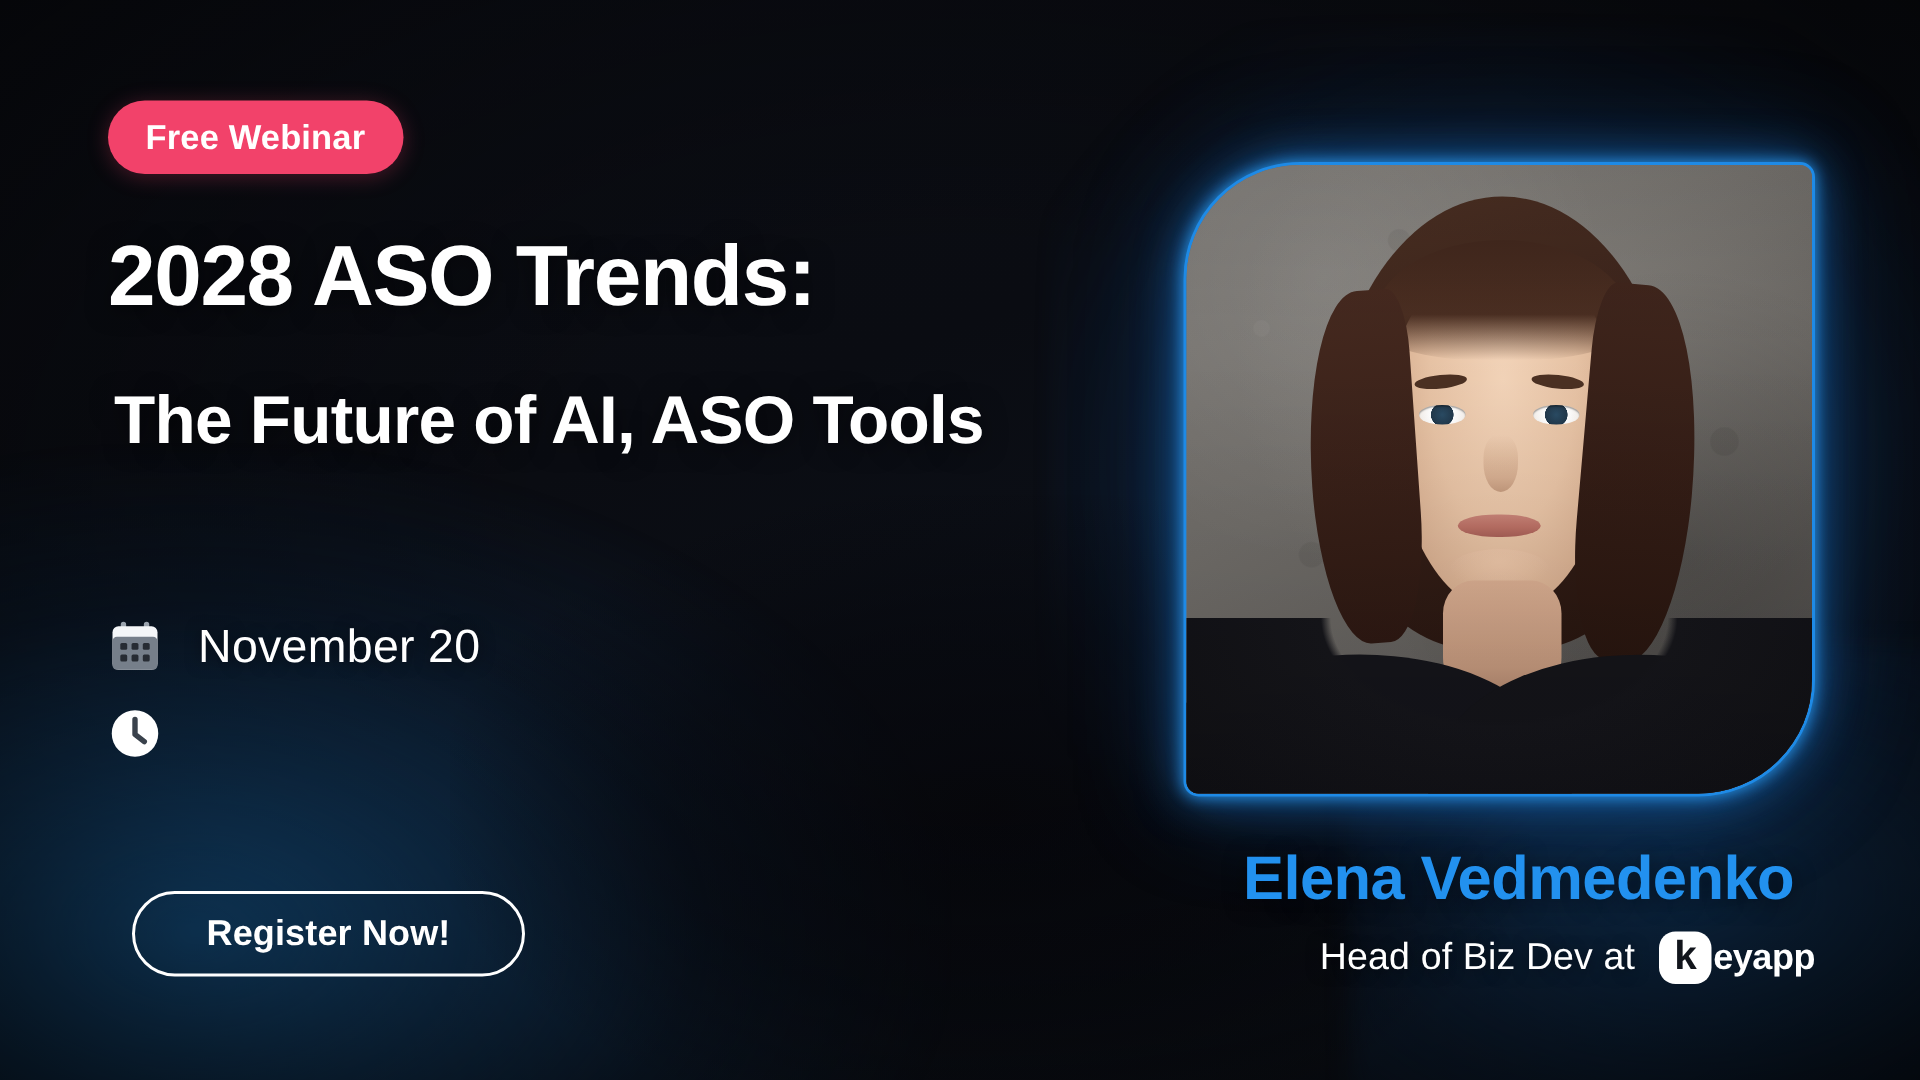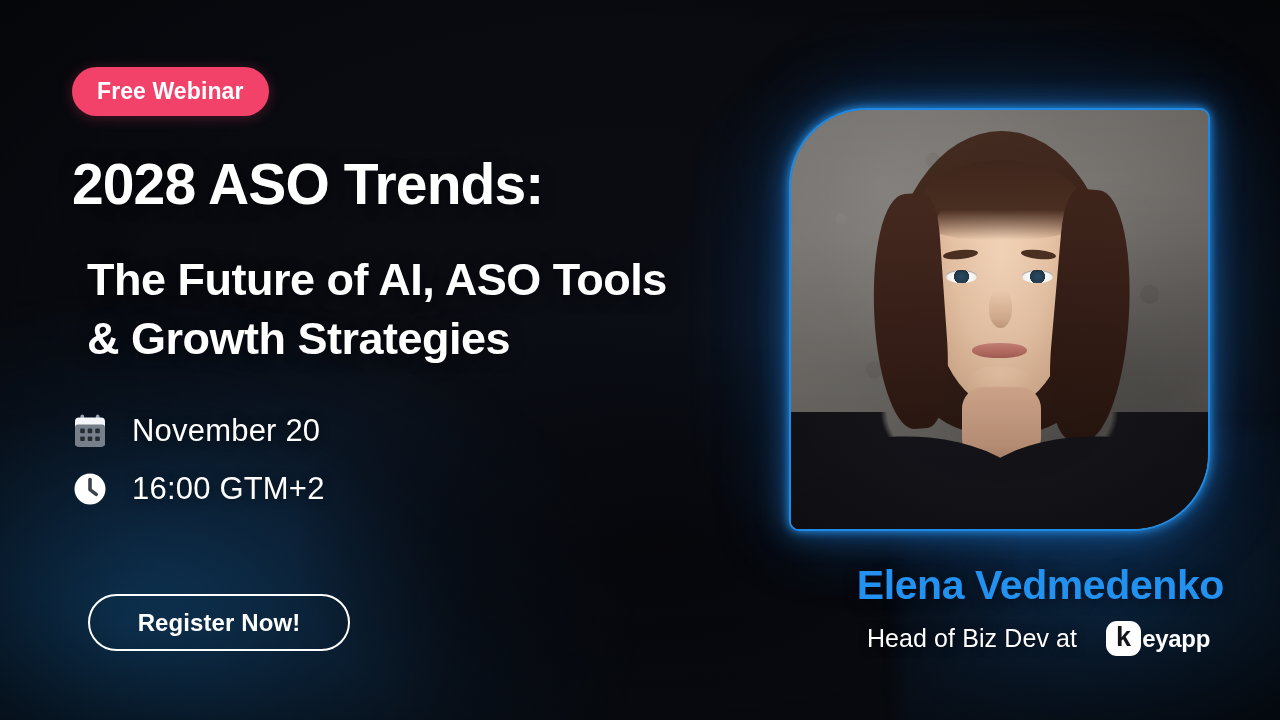--- a/index.html
+++ b/index.html
@@ -122,21 +122,21 @@
     color: #ffffff;
     font-size: 57px;
     font-weight: bold;
     letter-spacing: -0.9px;
     line-height: 1.03;
     text-shadow: 0 2px 16px rgba(0,0,0,0.55);
   }
 
   .subhead {
     position: absolute;
-    left: 15px;
+    left: 4px;
     top: 250px;
     width: 700px;
     color: #ffffff;
     font-size: 45px;
     font-weight: bold;
     letter-spacing: -0.5px;
     line-height: 1.32;
     text-shadow: 0 2px 16px rgba(0,0,0,0.55);
   }
   .subhead-line { display: block; }
@@ -372,37 +372,36 @@
   }
   .ph-shade {
     position: absolute;
     inset: 0;
     background: linear-gradient(180deg, rgba(0,0,0,0.06) 0%, rgba(0,0,0,0) 30%, rgba(0,0,0,0.10) 100%);
   }
 
   
   .speaker-name {
     position: absolute;
-    right: 56px;
+    right: 84px;
     top: 562px;
     color: #2291ef;
     font-size: 41px;
     font-weight: bold;
     letter-spacing: -0.4px;
     white-space: nowrap;
     text-shadow: 0 2px 14px rgba(0,0,0,0.5);
   }
   .speaker-role {
     position: absolute;
     right: 70px;
     top: 621px;
     display: flex;
     align-items: center;
     white-space: nowrap;
-    gap: 13px;
   }
   .role-text {
     color: #ffffff;
     font-size: 25px;
     font-weight: normal;
     letter-spacing: 0.1px;
     text-shadow: 0 1px 10px rgba(0,0,0,0.5);
   }
   .brand {
     display: flex;
@@ -445,21 +444,20 @@
   <div class="vignette"></div>
 
   <div class="left-col">
 
     <div class="badge">Free Webinar</div>
 
     <div class="headline">2028 ASO Trends:</div>
 
     <div class="subhead">
       <span class="subhead-line">The Future of AI, ASO Tools</span>
-      <span class="subhead-line">&amp; Growth Strategies</span>
     </div>
 
     <div class="meta">
 
       <div class="meta-row">
         <svg class="meta-icon" viewBox="0 0 36 36">
           <rect x="8.5" y="1.5" width="3.6" height="6" rx="1.8" fill="#9aa3ad"></rect>
           <rect x="23.9" y="1.5" width="3.6" height="6" rx="1.8" fill="#9aa3ad"></rect>
           <rect x="3" y="4.5" width="30" height="29" rx="4" fill="#f4f6f8"></rect>
           <rect x="3" y="11.5" width="30" height="22" rx="3" fill="#767f8a"></rect>
@@ -471,21 +469,20 @@
           <rect x="23.2" y="23.4" width="4.6" height="4.6" rx="1" fill="#272c33"></rect>
         </svg>
         <span class="meta-text">November 20</span>
       </div>
 
       <div class="meta-row">
         <svg class="meta-icon" viewBox="0 0 36 36">
           <circle cx="18" cy="18" r="15.5" fill="#ffffff"></circle>
           <path d="M18 8.6 L18 18.6 L24.2 23.4" stroke="#3a424c" stroke-width="3.6" stroke-linecap="round" stroke-linejoin="round" fill="none"></path>
         </svg>
-        <span class="meta-text">16:00 GTM+2</span>
       </div>
 
     </div>
 
     <div class="cta">Register Now!</div>
 
   </div>
 
   <div class="photo-wrap">
     <div class="photo-inner">

